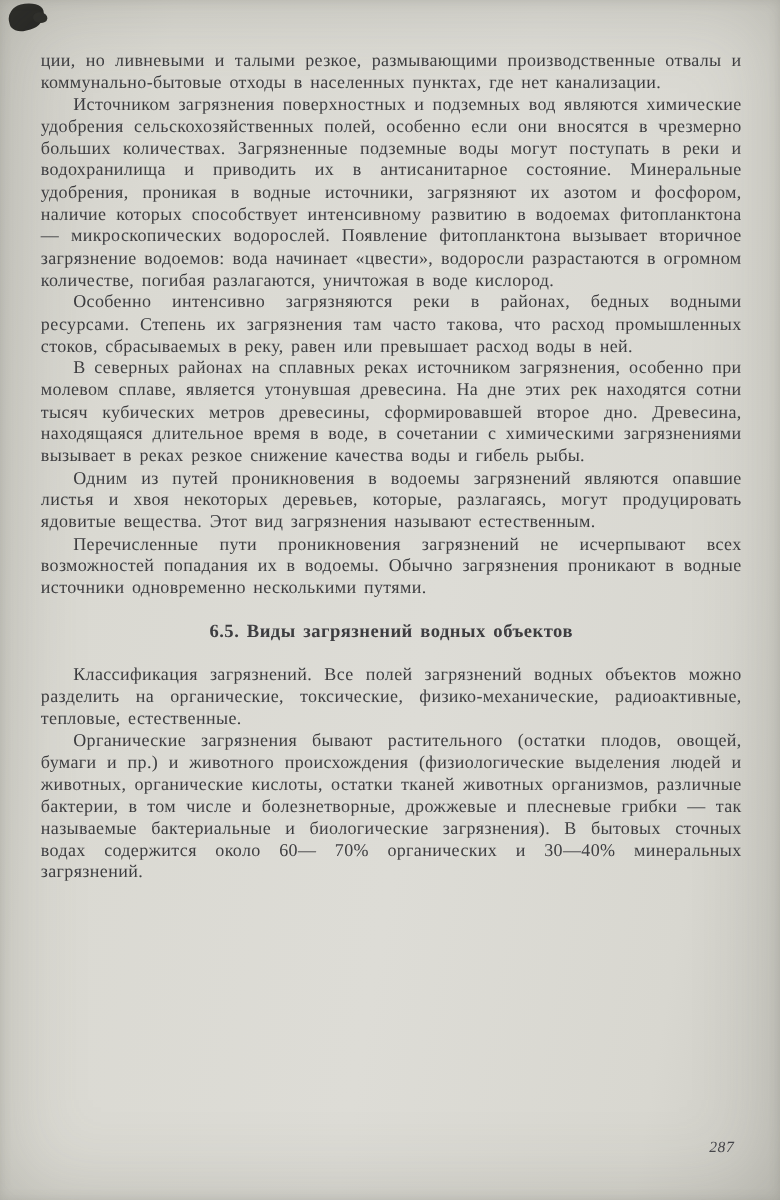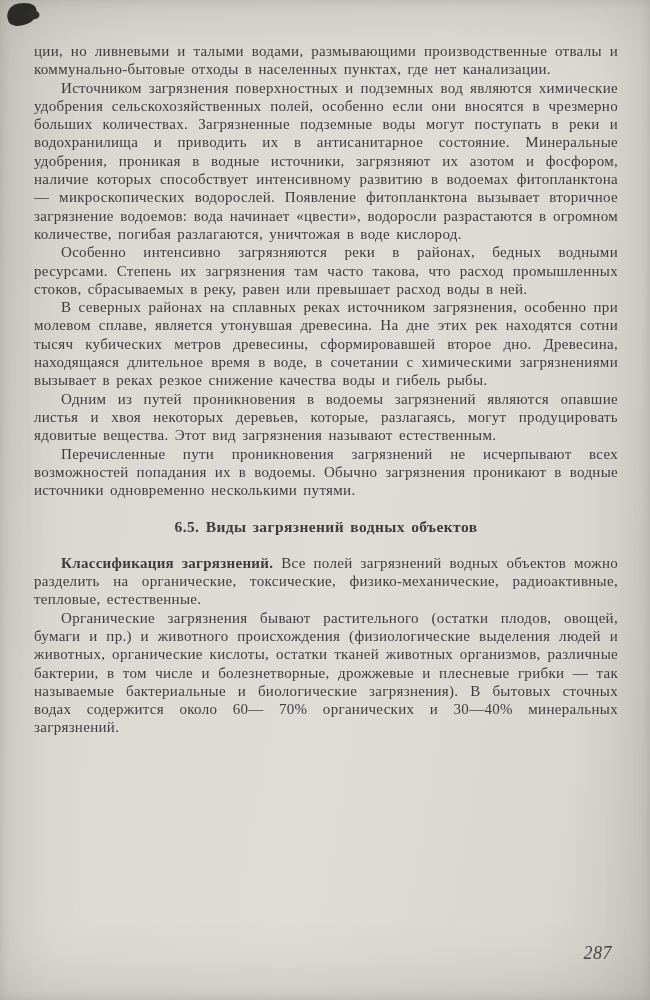--- a/index.html
+++ b/index.html
@@ -69,42 +69,42 @@
   .section-heading {
     font-size: 15.5px;
     font-weight: bold;
     text-align: center;
     text-indent: 0;
     margin: 19px 0 17px 0;
     letter-spacing: 0.4px;
     word-spacing: 2px;
   }
   .lead-in {
-    font-weight: bold;
+    font-weight: normal;
   }
   .page-number {
     position: absolute;
     right: 38px;
     bottom: 36px;
-    font-size: 18px;
+    font-size: 13px;
     font-style: italic;
     letter-spacing: 0.5px;
     color: #45454a;
   }
 </style>
 </head>
 <body>
 
 <div class="page">
 
   <div class="corner-blot"></div>
 
   <main class="text-block">
 
-    <p class="continuation">ции, но ливневыми и талыми водами, размывающими производственные отвалы и коммунально-бытовые отходы в населенных пунктах, где нет канализации.</p>
+    <p class="continuation">ции, но ливневыми и талыми резкое, размывающими производственные отвалы и коммунально-бытовые отходы в населенных пунктах, где нет канализации.</p>
 
     <p>Источником загрязнения поверхностных и подземных вод являются химические удобрения сельскохозяйственных полей, особенно если они вносятся в чрезмерно больших количествах. Загрязненные подземные воды могут поступать в реки и водохранилища и приводить их в антисанитарное состояние. Минеральные удобрения, проникая в водные источники, загрязняют их азотом и фосфором, наличие которых способствует интенсивному развитию в водоемах фитопланктона — микроскопических водорослей. Появление фитопланктона вызывает вторичное загрязнение водоемов: вода начинает «цвести», водоросли разрастаются в огромном количестве, погибая разлагаются, уничтожая в воде кислород.</p>
 
     <p>Особенно интенсивно загрязняются реки в районах, бедных водными ресурсами. Степень их загрязнения там часто такова, что расход промышленных стоков, сбрасываемых в реку, равен или превышает расход воды в ней.</p>
 
     <p>В северных районах на сплавных реках источником загрязнения, особенно при молевом сплаве, является утонувшая древесина. На дне этих рек находятся сотни тысяч кубических метров древесины, сформировавшей второе дно. Древесина, находящаяся длительное время в воде, в сочетании с химическими загрязнениями вызывает в реках резкое снижение качества воды и гибель рыбы.</p>
 
     <p>Одним из путей проникновения в водоемы загрязнений являются опавшие листья и хвоя некоторых деревьев, которые, разлагаясь, могут продуцировать ядовитые вещества. Этот вид загрязнения называют естественным.</p>
 
     <p>Перечисленные пути проникновения загрязнений не исчерпывают всех возможностей попадания их в водоемы. Обычно загрязнения проникают в водные источники одновременно несколькими путями.</p>

